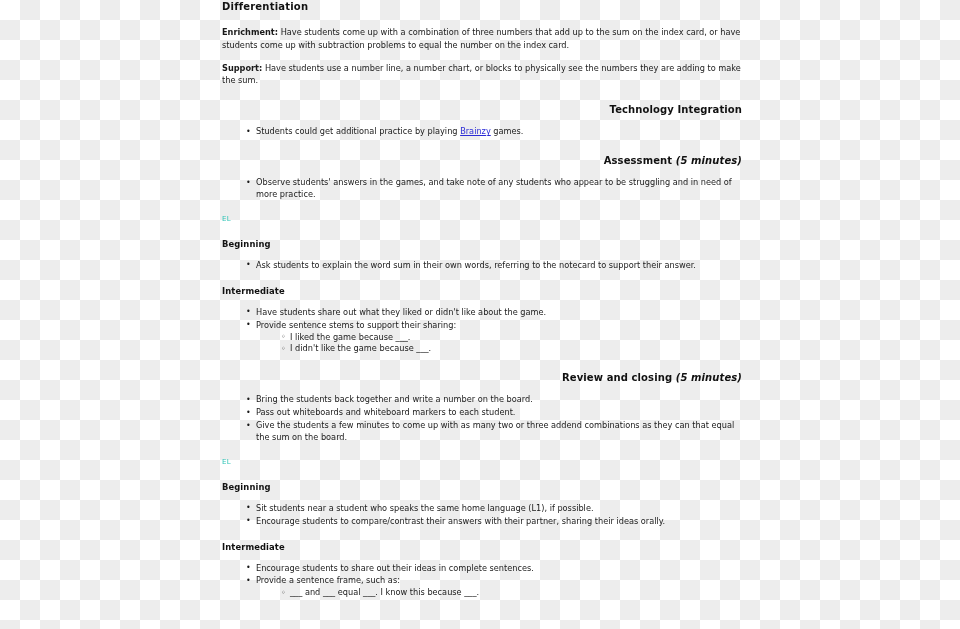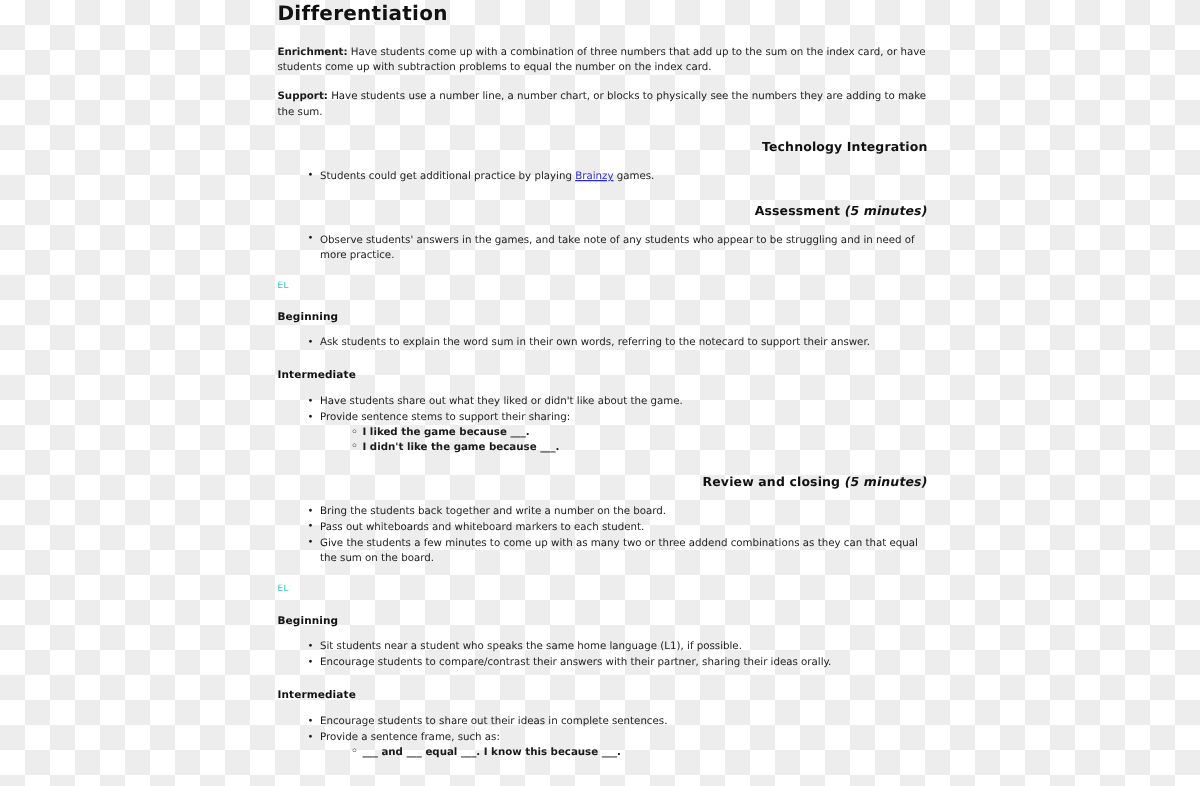--- a/index.html
+++ b/index.html
@@ -25,21 +25,21 @@
     left: 222px;
     top: 0px;
     width: 520px;
     color: #1a1a1a;
     font-size: 8.2px;
     line-height: 1.42;
   }
 
   
   .h-main {
-    font-size: 16px;
+    font-size: 10px;
     font-weight: bold;
     letter-spacing: 0.2px;
     margin: 0 0 12px 0;
     color: #111;
   }
   .h-sec {
     font-size: 10px;
     font-weight: bold;
     letter-spacing: 0.1px;
     margin: 16px 0 9px 0;
@@ -90,21 +90,20 @@
     content: "\2022";
     position: absolute;
     left: 0;
     top: -0.5px;
     font-size: 8px;
     color: #1a1a1a;
   }
   ul.lvl2 {
     padding: 0 0 0 25px;
     margin: 0;
-    font-weight: bold;
   }
   ul.lvl2 > li {
     position: relative;
     padding-left: 9px;
     margin: 0;
     line-height: 1.45;
   }
   ul.lvl2 > li::before {
     content: "\25E6";
     position: absolute;

